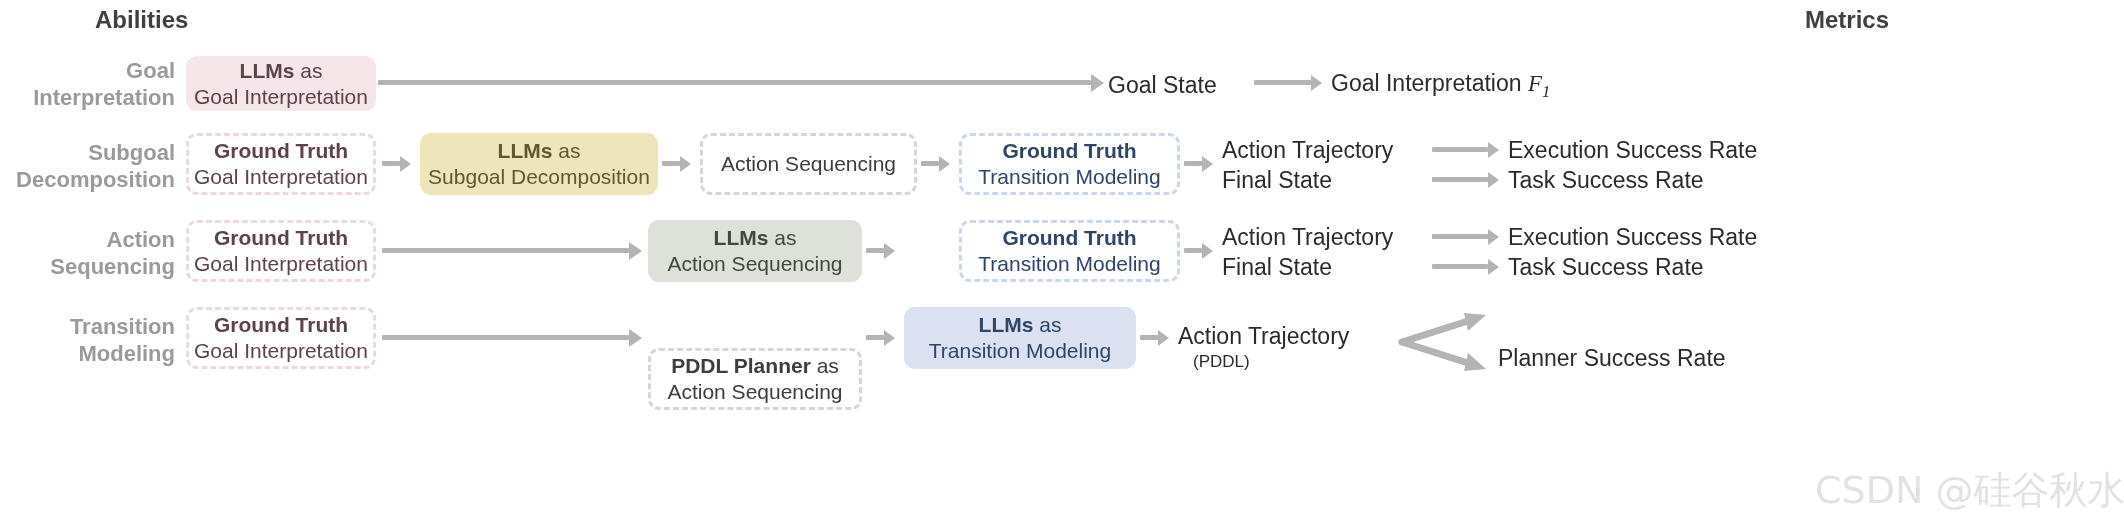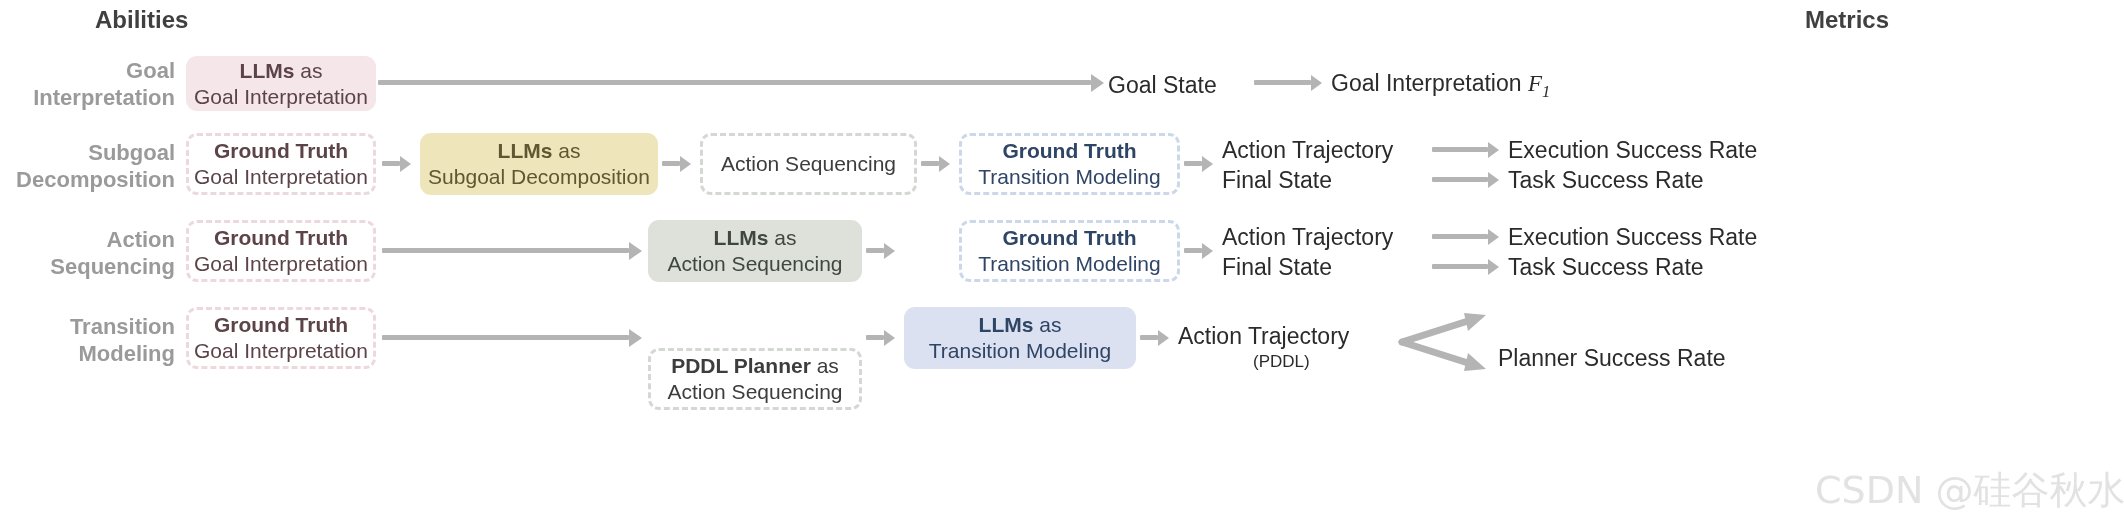--- a/index.html
+++ b/index.html
@@ -280,21 +280,21 @@
     <div class="line1">
       <span class="who">LLMs</span><span> as</span>
     </div>
     <div class="line2">Transition Modeling</div>
   </div>
 
   <div class="arrow-line" style="left:1140px; top:335px; width:18px;"></div>
   <div class="arrow-head small" style="left:1158px; top:330px;"></div>
 
   <div class="out-text" style="left:1178px; top:323px;">Action Trajectory</div>
-  <div class="out-sub" style="left:1253px; top:352px;">(PDDL)</div>
+  <div class="out-sub" style="left:1193px; top:352px;">(PDDL)</div>
 
   <svg style="position:absolute; left:1398px; top:305px; width:95px; height:75px;" viewBox="0 0 95 75">
     <path d="M4 37 L70 16" stroke="#b4b4b4" stroke-width="7" fill="none" stroke-linecap="round"></path>
     <path d="M4 37 L70 58" stroke="#b4b4b4" stroke-width="7" fill="none" stroke-linecap="round"></path>
     <path d="M88 10 L66 8 L70 26 Z" fill="#b4b4b4"></path>
     <path d="M88 64 L66 66 L70 48 Z" fill="#b4b4b4"></path>
   </svg>
 
   <div class="metric-text" style="left:1498px; top:345px;">Planner Success Rate</div>
 

